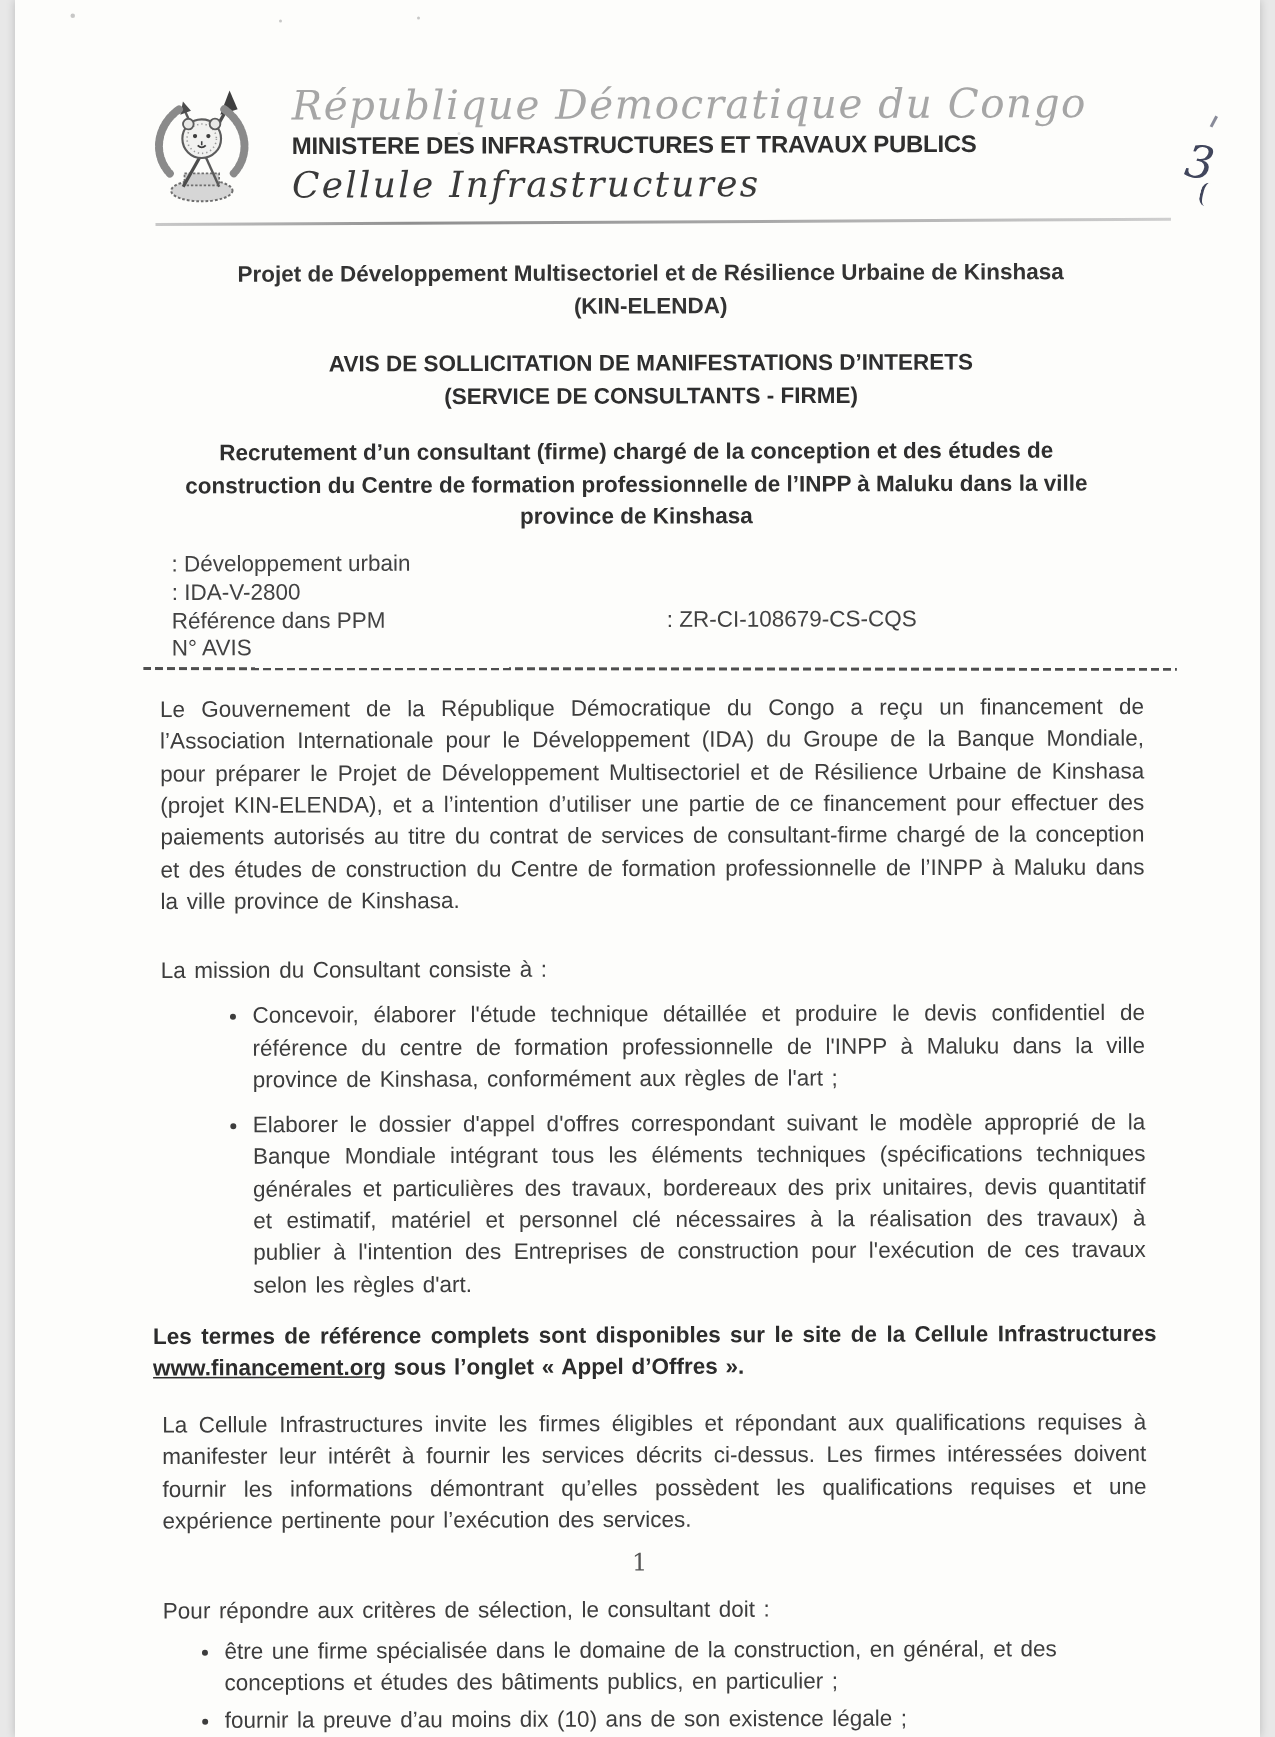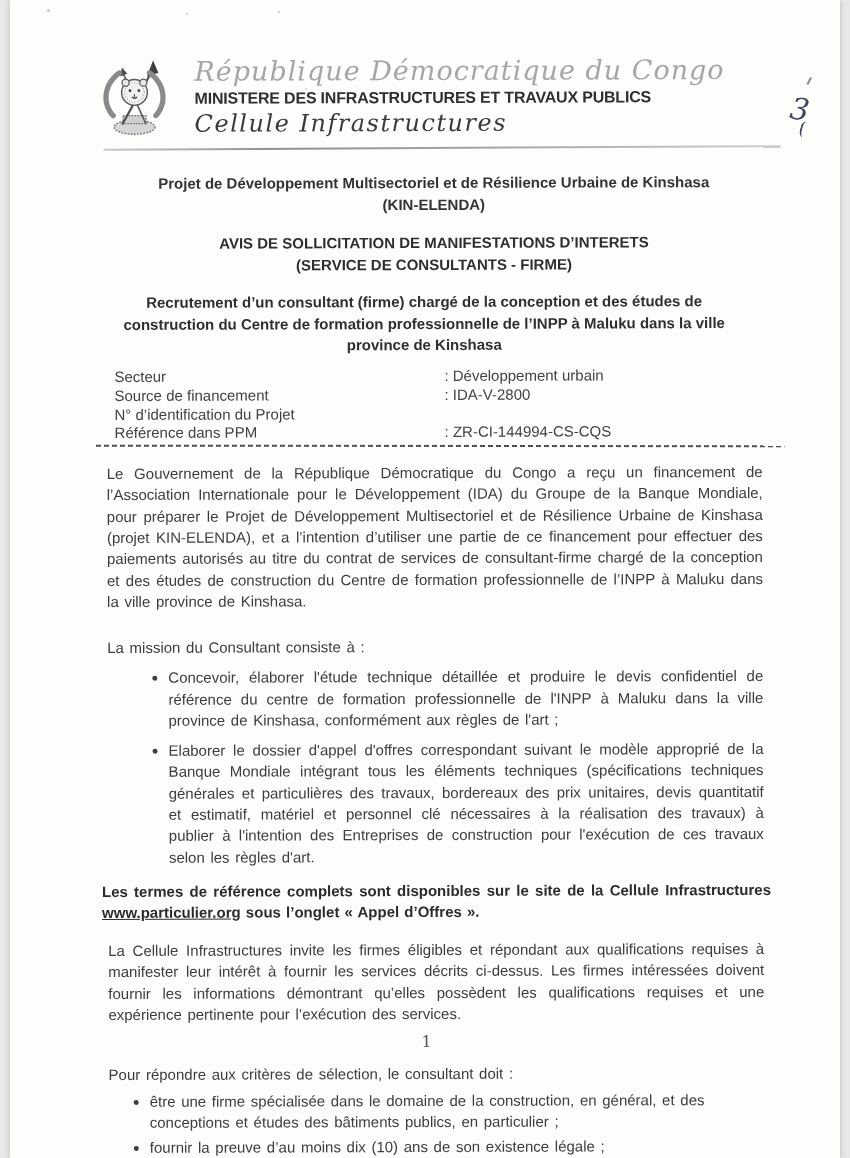--- a/index.html
+++ b/index.html
@@ -147,48 +147,46 @@
       <div>(KIN-ELENDA)</div>
     </div>
     <div class="title-block title-notice">
       <div>AVIS DE SOLLICITATION DE MANIFESTATIONS D’INTERETS</div>
       <div>(SERVICE DE CONSULTANTS - FIRME)</div>
     </div>
     <div class="title-block title-assignment">Recrutement d’un consultant (firme) chargé de la conception et des études de construction du Centre de formation professionnelle de l’INPP à Maluku dans la ville province de Kinshasa</div>
 
     <div class="metadata">
       <div class="meta-row">
-        <span class="meta-label">Secteur</span>
         <span class="meta-value">: Développement urbain</span>
       </div>
       <div class="meta-row">
-        <span class="meta-label">Source de financement</span>
         <span class="meta-value">: IDA-V-2800</span>
       </div>
       <div class="meta-row">
-        <span class="meta-label">N° d’identification du Projet</span>
       </div>
       <div class="meta-row">
         <span class="meta-label">Référence dans PPM</span>
-        <span class="meta-value">: ZR-CI-144994-CS-CQS</span>
-      </div>
-      <div class="meta-row">
+        <span class="meta-value">: ZR-CI-108679-CS-CQS</span>
+      </div>
+      <div class="meta-row">
+        <span class="meta-label">N° AVIS</span>
       </div>
     </div>
     <div class="sep-dashed"></div>
 
     <p class="para para-first">Le Gouvernement de la République Démocratique du Congo a reçu un financement de l’Association Internationale pour le Développement (IDA) du Groupe de la Banque Mondiale, pour préparer le Projet de Développement Multisectoriel et de Résilience Urbaine de Kinshasa (projet KIN-ELENDA), et a l’intention d’utiliser une partie de ce financement pour effectuer des paiements autorisés au titre du contrat de services de consultant-firme chargé de la conception et des études de construction du Centre de formation professionnelle de l’INPP à Maluku dans la ville province de Kinshasa.</p>
 
     <p class="para mission-intro">La mission du Consultant consiste à :</p>
     <ul class="bullets">
       <li>Concevoir, élaborer l'étude technique détaillée et produire le devis confidentiel de référence du centre de formation professionnelle de l'INPP à Maluku dans la ville province de Kinshasa, conformément aux règles de l'art ;</li>
       <li>Elaborer le dossier d'appel d'offres correspondant suivant le modèle approprié de la Banque Mondiale intégrant tous les éléments techniques (spécifications techniques générales et particulières des travaux, bordereaux des prix unitaires, devis quantitatif et estimatif, matériel et personnel clé nécessaires à la réalisation des travaux) à publier à l'intention des Entreprises de construction pour l'exécution de ces travaux selon les règles d'art.</li>
     </ul>
 
-    <p class="terms"><span>Les termes de référence complets sont disponibles sur le site de la Cellule Infrastructures </span><a>www.particulier.org</a><span> sous l’onglet « Appel d’Offres ».</span></p>
+    <p class="terms"><span>Les termes de référence complets sont disponibles sur le site de la Cellule Infrastructures </span><a>www.financement.org</a><span> sous l’onglet « Appel d’Offres ».</span></p>
 
     <p class="para">La Cellule Infrastructures invite les firmes éligibles et répondant aux qualifications requises à manifester leur intérêt à fournir les services décrits ci-dessus. Les firmes intéressées doivent fournir les informations démontrant qu’elles possèdent les qualifications requises et une expérience pertinente pour l’exécution des services.</p>
 
     <p class="para criteria-intro">Pour répondre aux critères de sélection, le consultant doit :</p>
     <ul class="bullets bullets-small">
       <li>être une firme spécialisée dans le domaine de la construction, en général, et des conceptions et études des bâtiments publics, en particulier ;</li>
       <li>fournir la preuve d’au moins dix (10) ans de son existence légale ;</li>
     </ul>
 
     <div class="page-number">1</div>

